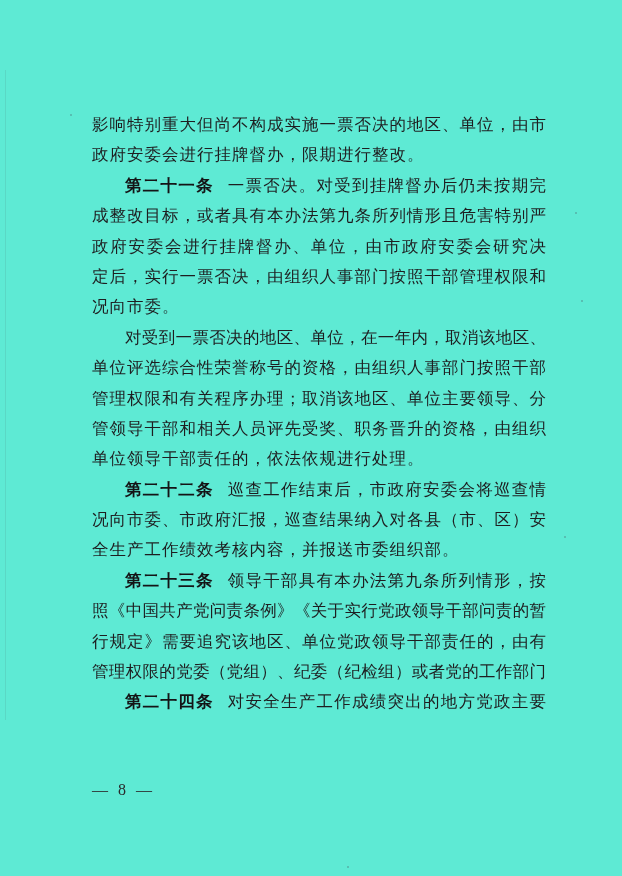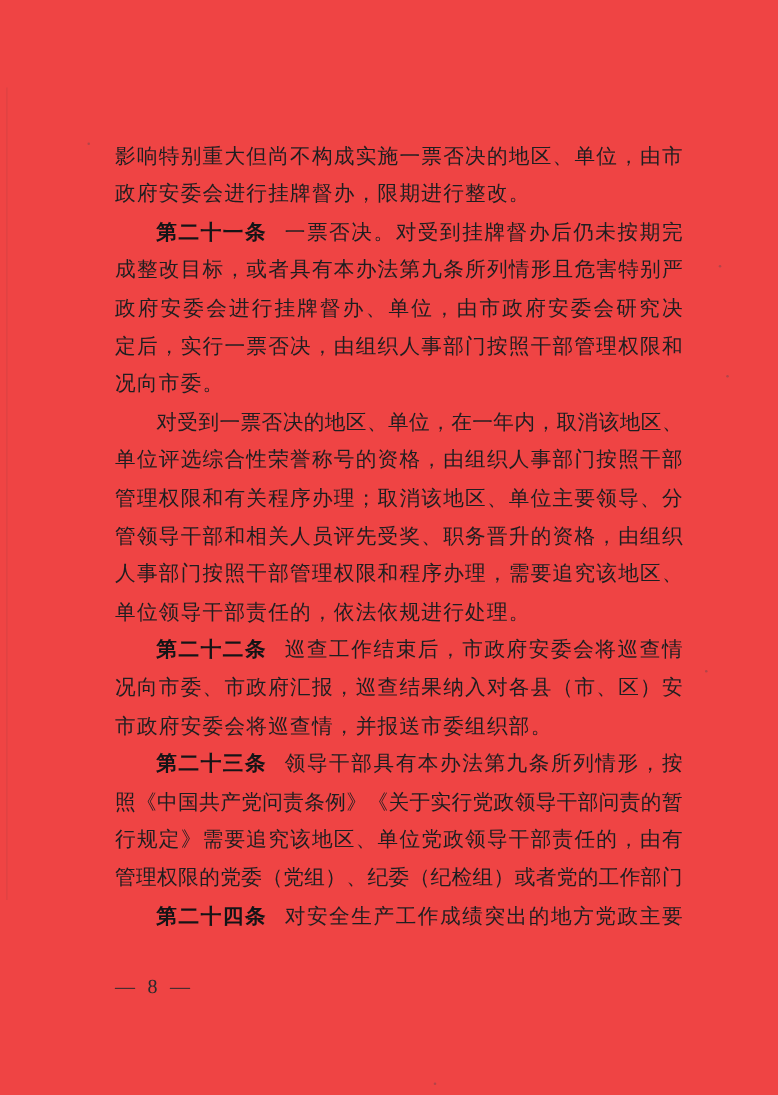--- a/index.html
+++ b/index.html
@@ -4,21 +4,21 @@
 <style>
   html, body {
     margin: 0;
     padding: 0;
     background: #ffffff;
   }
   .paper {
     position: relative;
     width: 622px;
     height: 876px;
-    background: #ef4444;
+    background: #5eead4;
     overflow: hidden;
     font-family: "Liberation Serif", serif;
   }
   
   .edge-line {
     position: absolute;
     left: 5px;
     top: 70px;
     width: 1px;
     height: 650px;
@@ -87,25 +87,24 @@
       <div class="line para-end"><span class="seg">政府安委会进行挂牌督办，限期进行整改。</span></div>
       <div class="line indent"><span class="seg bold">第二十一条</span><span class="seg">一票否决。对受到挂牌督办后仍未按期完</span></div>
       <div class="line"><span class="seg">成整改目标，或者具有本办法第九条所列情形且危害特别严</span></div>
       <div class="line"><span class="seg">政府安委会进行挂牌督办、单位，由市政府安委会研究决</span></div>
       <div class="line"><span class="seg">定后，实行一票否决，由组织人事部门按照干部管理权限和</span></div>
       <div class="line para-end"><span class="seg">况向市委。</span></div>
       <div class="line indent"><span class="seg">对受到一票否决的地区、单位，在一年内，取消该地区、</span></div>
       <div class="line"><span class="seg">单位评选综合性荣誉称号的资格，由组织人事部门按照干部</span></div>
       <div class="line"><span class="seg">管理权限和有关程序办理；取消该地区、单位主要领导、分</span></div>
       <div class="line"><span class="seg">管领导干部和相关人员评先受奖、职务晋升的资格，由组织</span></div>
-      <div class="line"><span class="seg">人事部门按照干部管理权限和程序办理，需要追究该地区、</span></div>
       <div class="line para-end"><span class="seg">单位领导干部责任的，依法依规进行处理。</span></div>
       <div class="line indent"><span class="seg bold">第二十二条</span><span class="seg">巡查工作结束后，市政府安委会将巡查情</span></div>
       <div class="line"><span class="seg">况向市委、市政府汇报，巡查结果纳入对各县（市、区）安</span></div>
-      <div class="line para-end"><span class="seg">市政府安委会将巡查情，并报送市委组织部。</span></div>
+      <div class="line para-end"><span class="seg">全生产工作绩效考核内容，并报送市委组织部。</span></div>
       <div class="line indent"><span class="seg bold">第二十三条</span><span class="seg">领导干部具有本办法第九条所列情形，按</span></div>
       <div class="line"><span class="seg">照《中国共产党问责条例》《关于实行党政领导干部问责的暂</span></div>
       <div class="line"><span class="seg">行规定》需要追究该地区、单位党政领导干部责任的，由有</span></div>
       <div class="line"><span class="seg">管理权限的党委（党组）、纪委（纪检组）或者党的工作部门</span></div>
       <div class="line indent"><span class="seg bold">第二十四条</span><span class="seg">对安全生产工作成绩突出的地方党政主要</span></div>
     </div>
 
   <div class="footer">— 8 —</div>
 </div>
 

